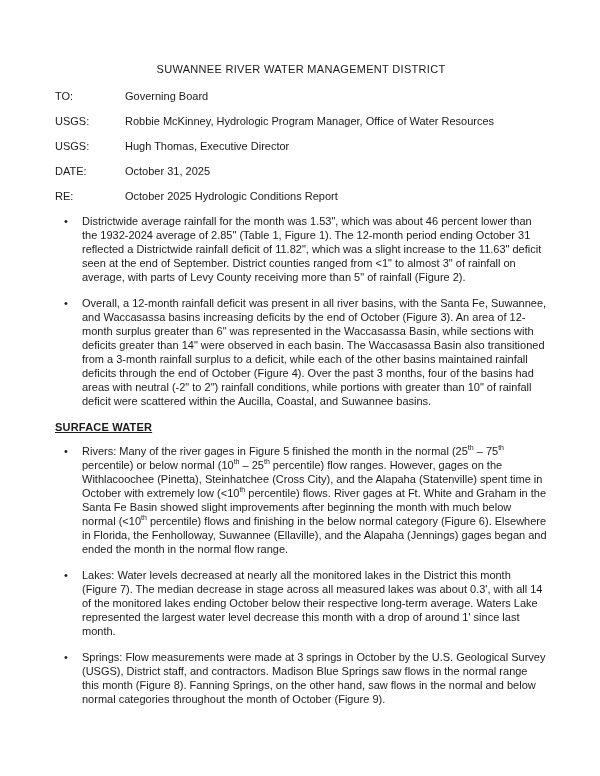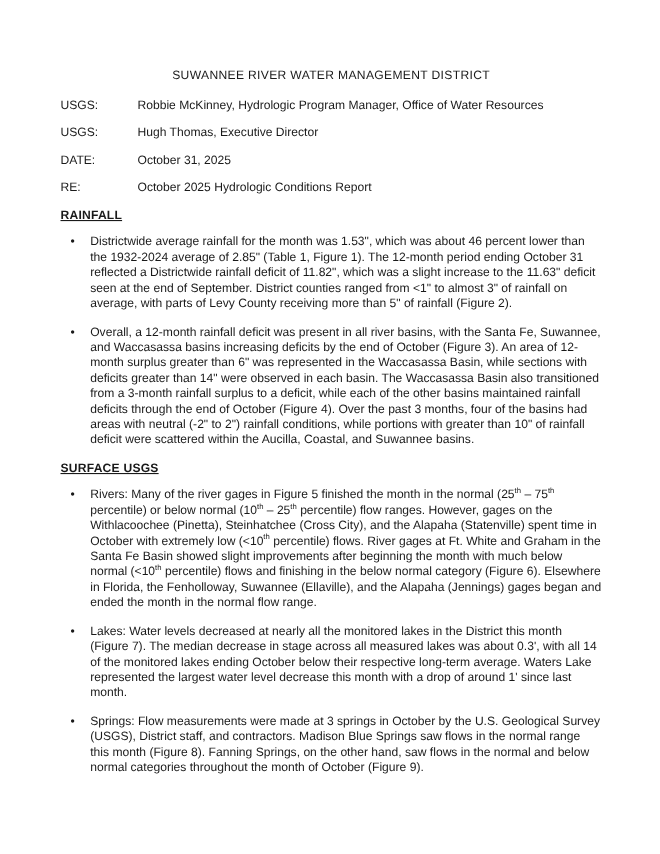--- a/index.html
+++ b/index.html
@@ -75,53 +75,56 @@
 </style>
 </head>
 <body>
 
 <div class="page">
 
   <div class="doc-title">SUWANNEE RIVER WATER MANAGEMENT DISTRICT</div>
 
   <div class="fields">
     <div class="field-row">
+      <span class="field-label">TO:</span>
+      <span class="field-value">Governing Board</span>
+    </div>
+    <div class="field-row">
       <span class="field-label">USGS:</span>
       <span class="field-value">Robbie McKinney, Hydrologic Program Manager, Office of Water Resources</span>
     </div>
     <div class="field-row">
       <span class="field-label">USGS:</span>
       <span class="field-value">Hugh Thomas, Executive Director</span>
     </div>
     <div class="field-row">
       <span class="field-label">DATE:</span>
       <span class="field-value">October 31, 2025</span>
     </div>
     <div class="field-row">
       <span class="field-label">RE:</span>
       <span class="field-value">October 2025 Hydrologic Conditions Report</span>
     </div>
   </div>
 
   <div class="section">
-    <div class="section-heading">RAINFALL</div>
     <ul class="bullets">
       <li class="bullet">
         <span class="marker">•</span>
         <span class="bullet-text"><span>Districtwide average rainfall for the month was 1.53", which was about 46 percent lower than the 1932-2024 average of 2.85" (Table 1, Figure 1). The 12-month period ending October 31 reflected a Districtwide rainfall deficit of 11.82", which was a slight increase to the 11.63" deficit seen at the end of September. District counties ranged from &lt;1" to almost 3" of rainfall on average, with parts of Levy County receiving more than 5" of rainfall (Figure 2).</span></span>
       </li>
       <li class="bullet">
         <span class="marker">•</span>
         <span class="bullet-text"><span>Overall, a 12-month rainfall deficit was present in all river basins, with the Santa Fe, Suwannee, and Waccasassa basins increasing deficits by the end of October (Figure 3). An area of 12-month surplus greater than 6" was represented in the Waccasassa Basin, while sections with deficits greater than 14" were observed in each basin. The Waccasassa Basin also transitioned from a 3-month rainfall surplus to a deficit, while each of the other basins maintained rainfall deficits through the end of October (Figure 4). Over the past 3 months, four of the basins had areas with neutral (-2" to 2") rainfall conditions, while portions with greater than 10" of rainfall deficit were scattered within the Aucilla, Coastal, and Suwannee basins.</span></span>
       </li>
     </ul>
   </div>
 
   <div class="section">
-    <div class="section-heading">SURFACE USGS</div>
+    <div class="section-heading">SURFACE WATER</div>
     <ul class="bullets">
       <li class="bullet">
         <span class="marker">•</span>
         <span class="bullet-text"><span class="b">Rivers:</span><span> Many of the river gages in Figure 5 finished the month in the normal (25</span><sup>th</sup><span> – 75</span><sup>th</sup><span> percentile) or below normal (10</span><sup>th</sup><span> – 25</span><sup>th</sup><span> percentile) flow ranges. However, gages on the Withlacoochee (Pinetta), Steinhatchee (Cross City), and the Alapaha (Statenville) spent time in October with extremely low (&lt;10</span><sup>th</sup><span> percentile) flows. River gages at Ft. White and Graham in the Santa Fe Basin showed slight improvements after beginning the month with much below normal (&lt;10</span><sup>th</sup><span> percentile) flows and finishing in the below normal category (Figure 6). Elsewhere in Florida, the Fenholloway, Suwannee (Ellaville), and the Alapaha (Jennings) gages began and ended the month in the normal flow range.</span></span>
       </li>
       <li class="bullet">
         <span class="marker">•</span>
         <span class="bullet-text"><span class="b">Lakes</span><span>: Water levels decreased at nearly all the monitored lakes in the District this month (Figure 7). The median decrease in stage across all measured lakes was about 0.3', with all 14 of the monitored lakes ending October below their respective long-term average. Waters Lake represented the largest water level decrease this month with a drop of around 1' since last month.</span></span>
       </li>
       <li class="bullet">

